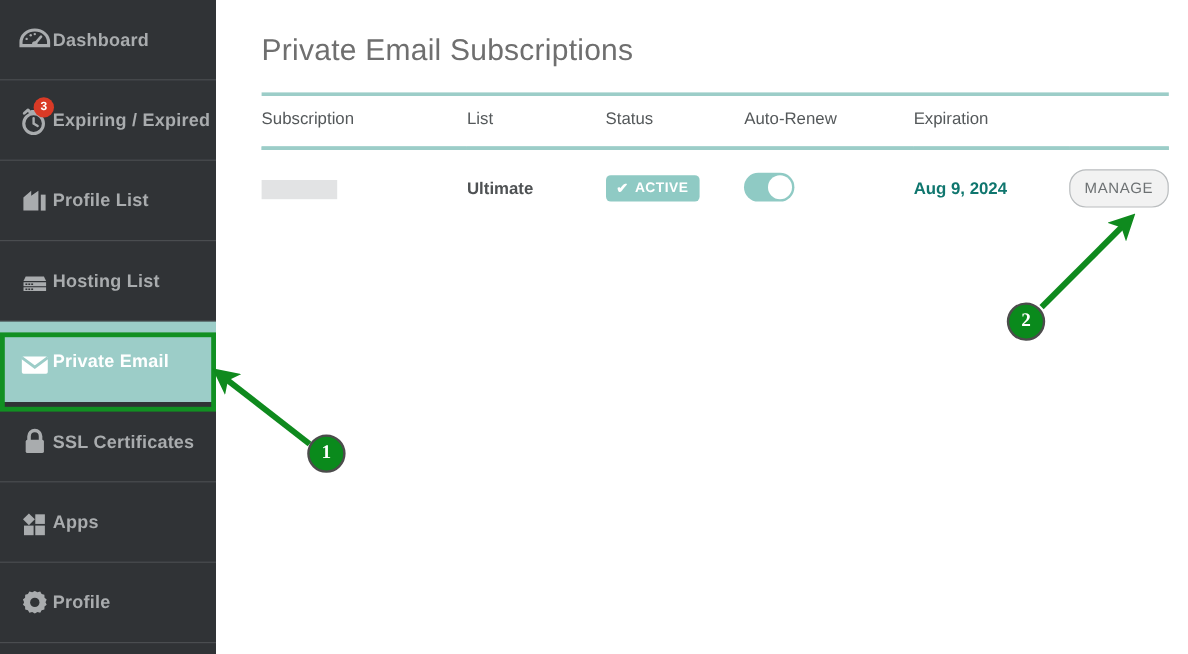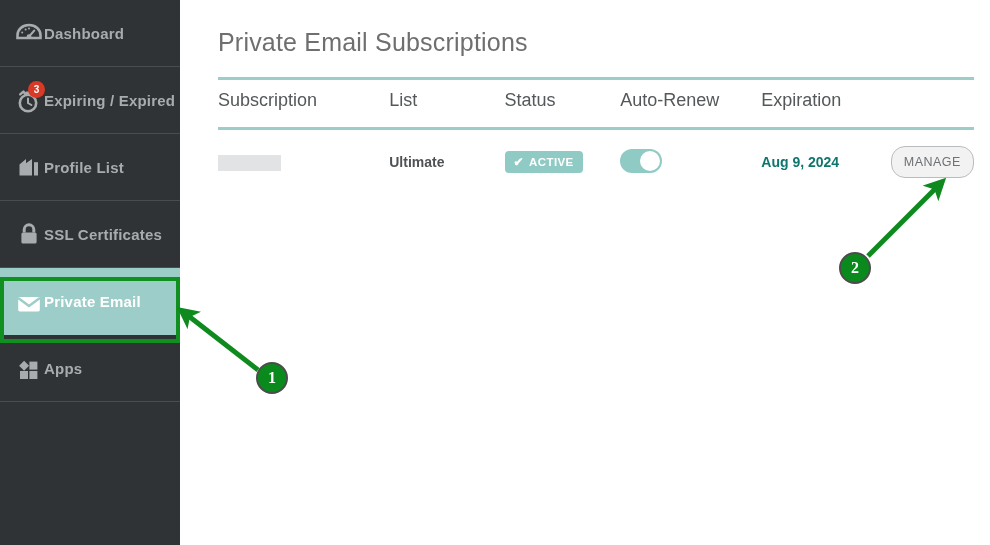--- a/index.html
+++ b/index.html
@@ -103,21 +103,21 @@
   }
 
   table#subs-table {
     position: absolute;
     left: 38px; top: 90px;
     width: 756px;
     border-collapse: collapse;
   }
   table#subs-table th {
     text-align: left;
-    font-size: 18px;
+    font-size: 14px;
     font-weight: normal;
     color: #54585a;
     padding: 0 0 16px 0;
     border-bottom: 3px solid #9ccdc8;
     vertical-align: bottom;
   }
   table#subs-table td {
     padding: 16px 0;
     font-size: 14px;
     color: #54585a;
@@ -246,53 +246,78 @@
     <div class="nav-item">
       <span class="nav-icon">
         <svg width="28" height="28" viewBox="0 0 28 28">
           <path d="M4.5 22.5 L4.5 11.5 L11 6 L11 10.2 L17 6 L17 22.5 Z" fill="#a9acae"></path>
           <rect x="19" y="9.2" width="4" height="13.3" fill="#a9acae"></rect>
         </svg>
       </span>
       <span class="nav-label">Profile List</span>
     </div>
 
+    <div class="nav-item">
+      <span class="nav-icon">
+        <svg width="28" height="28" viewBox="0 0 28 28">
+          <path d="M6.4 10.5 L21.6 10.5 L23.4 14.2 L4.6 14.2 Z" fill="#a9acae"></path>
+          <rect x="4.6" y="15.2" width="18.8" height="3.3" fill="#a9acae"></rect>
+          <rect x="4.6" y="19.4" width="18.8" height="3.1" fill="#a9acae"></rect>
+          <rect x="6.2" y="16.2" width="1.6" height="1.3" fill="#303336"></rect>
+          <rect x="8.6" y="16.2" width="1.6" height="1.3" fill="#303336"></rect>
+          <rect x="11" y="16.2" width="1.6" height="1.3" fill="#303336"></rect>
+          <rect x="6.2" y="20.4" width="1.6" height="1.3" fill="#303336"></rect>
+          <rect x="8.6" y="20.4" width="1.6" height="1.3" fill="#303336"></rect>
+          <rect x="11" y="20.4" width="1.6" height="1.3" fill="#303336"></rect>
+        </svg>
+      </span>
+      <span class="nav-label">Hosting List</span>
+    </div>
+
+    <div class="nav-item active">
+      <span class="nav-icon">
+        <svg width="28" height="28" viewBox="0 0 28 28">
+          <rect x="3.2" y="9" width="21.6" height="14.4" rx="1.4" fill="#ffffff"></rect>
+          <path d="M3.2 10 L14 18 L24.8 10" fill="none" stroke="#9ccdc8" stroke-width="2.4"></path>
+        </svg>
+      </span>
+      <span class="nav-label">Private Email</span>
+    </div>
 
     <div class="nav-item">
       <span class="nav-icon">
         <svg width="28" height="28" viewBox="0 0 28 28">
           <path d="M9.2 12.6 L9.2 9.6 A4.8 4.8 0 0 1 18.8 9.6 L18.8 12.6" fill="none" stroke="#a9acae" stroke-width="3"></path>
           <rect x="6.4" y="12.4" width="15.2" height="11.2" rx="1.6" fill="#a9acae"></rect>
         </svg>
       </span>
       <span class="nav-label">SSL Certificates</span>
-    </div>
-
-    <div class="nav-item active">
-      <span class="nav-icon">
-        <svg width="28" height="28" viewBox="0 0 28 28">
-          <rect x="3.2" y="9" width="21.6" height="14.4" rx="1.4" fill="#ffffff"></rect>
-          <path d="M3.2 10 L14 18 L24.8 10" fill="none" stroke="#9ccdc8" stroke-width="2.4"></path>
-        </svg>
-      </span>
-      <span class="nav-label">Private Email</span>
     </div>
 
     <div class="nav-item">
       <span class="nav-icon">
         <svg width="28" height="28" viewBox="0 0 28 28">
           <rect x="5.6" y="8.3" width="7" height="7" fill="#a9acae" transform="rotate(45 9.1 11.8)"></rect>
           <rect x="14.4" y="7.6" width="8" height="8" fill="#a9acae"></rect>
           <rect x="5" y="17" width="8" height="8" fill="#a9acae"></rect>
           <rect x="14.4" y="17" width="8" height="8" fill="#a9acae"></rect>
         </svg>
       </span>
       <span class="nav-label">Apps</span>
     </div>
 
+    <div class="nav-item">
+      <span class="nav-icon">
+        <svg width="28" height="28" viewBox="0 0 28 28">
+          <path d="M14 4.4 l2.2 1.1 2.3-.6 1.2 2.1 2.3.7 .1 2.4 1.8 1.5 -1 2.2 1 2.2 -1.8 1.5 -.1 2.4 -2.3 .7 -1.2 2.1 -2.3-.6 -2.2 1.1 -2.2-1.1 -2.3 .6 -1.2-2.1 -2.3-.7 -.1-2.4 -1.8-1.5 1-2.2 -1-2.2 1.8-1.5 .1-2.4 2.3-.7 1.2-2.1 2.3 .6 Z" fill="#a9acae"></path>
+          <circle cx="14" cy="14" r="3.9" fill="#303336"></circle>
+        </svg>
+      </span>
+      <span class="nav-label">Profile</span>
+    </div>
 
     <div id="highlight-box"></div>
   </nav>
 
   <section id="main">
 
     <h1 id="page-title">Private Email Subscriptions</h1>
     <div id="title-rule"></div>
 
     <table id="subs-table">

